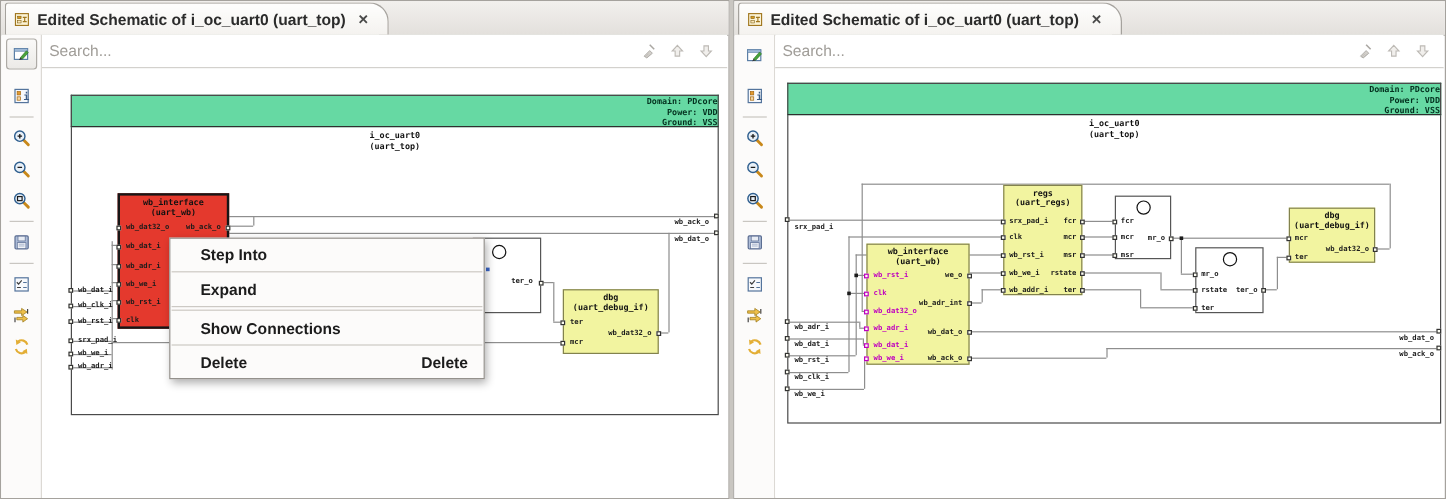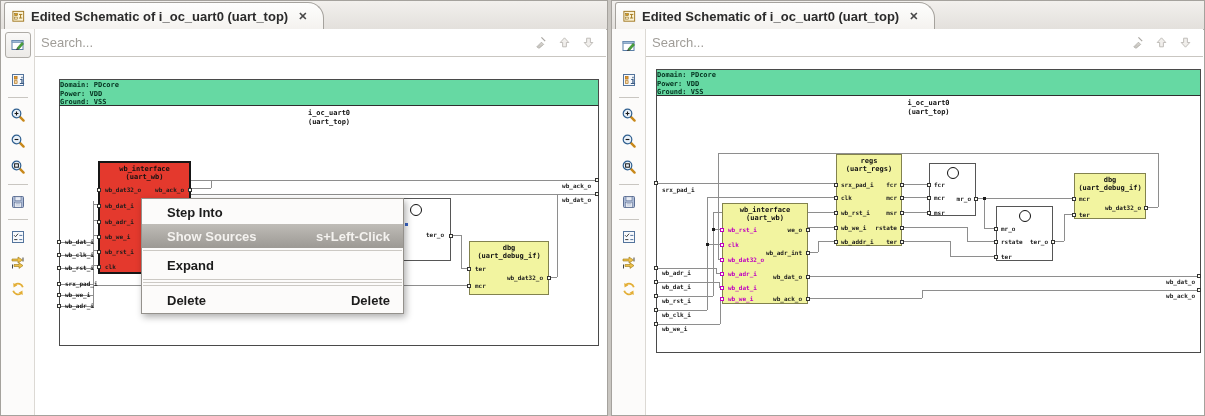--- a/index.html
+++ b/index.html
@@ -13,21 +13,21 @@
   .srow input{flex:1;border:none;outline:none;font-size:13px;color:#333;padding-left:6px;background:transparent;font-family:"Liberation Sans",sans-serif;}
   .srow input::placeholder{color:#A09D98;}
   .sicons{display:flex;align-items:center;gap:9px;padding-right:10px;}
   .tbar{position:absolute;left:0;top:28px;width:33px;bottom:0;background:#FCFBFA;border-right:1px solid #DCD9D4;}
   .tbtn{width:24px;height:24px;margin:2px auto 0;display:flex;align-items:center;justify-content:center;cursor:pointer;}
   .sebtn{border:1px solid #AEABA6;border-radius:3px;background:linear-gradient(#FAF9F8,#ECEAE7);margin-top:3px;}
   .tsep{width:20px;height:1px;background:#C9C6C1;margin:5px auto;}
   .canvas{position:absolute;left:34px;top:56px;right:1px;bottom:1px;background:#fff;}
   
   .srect{position:absolute;border:1px solid #4A4A4A;background:#fff;box-sizing:border-box;}
-  .banner{position:absolute;background:#66D9A3;border:1px solid #4A4A4A;border-bottom:1px solid #2F2F2F;text-align:left;font:bold 7px/8.5px "DejaVu Sans Mono",monospace;color:#03301E;box-sizing:border-box;padding-top:1px;}
+  .banner{position:absolute;background:#66D9A3;border:1px solid #4A4A4A;border-bottom:1px solid #2F2F2F;text-align:right;font:bold 7px/8.5px "DejaVu Sans Mono",monospace;color:#03301E;box-sizing:border-box;padding-top:1px;}
   .inst{position:absolute;text-align:center;font:bold 7px/8.5px "DejaVu Sans Mono",monospace;color:#111;}
   .sblk{position:absolute;box-sizing:border-box;background:#F2F4A0;border:1px solid #82824E;}
   .sblk.red{background:#E4392D;border:2px solid #161616;}
   .sblk.white{background:#fff;border:1px solid #565656;}
   .bt{font:bold 7px/8px "DejaVu Sans Mono",monospace;text-align:center;margin-top:2px;color:#111;}
   .pin{position:absolute;font:bold 6px/6px "DejaVu Sans Mono",monospace;color:#1C1C1C;white-space:nowrap;}
   .pin.m{color:#BF00BF;}
   .sq{position:absolute;width:4px;height:4px;background:#FCFCF2;border:1px solid #333;box-sizing:border-box;}
   .sq.m{border-color:#BF00BF;}
   .sq.l{left:-3px;} .sq.rr{right:-3px;}
@@ -286,31 +286,31 @@
   <div class="bsq" style="left:594px;top:177px;"></div>
     <div class="bpin ra" style="left:480px;top:182px;width:110px;">wb_ack_o</div>
   <div class="bsq" style="left:594px;top:191px;"></div>
     <div class="bpin ra" style="left:480px;top:196px;width:110px;">wb_dat_o</div>
 
   <div class="menu">
     <div class="mi">
         <span>Step Into</span>
         <span class="sc"></span>
       </div>
-    <div class="mi hl">
-        <span>Show Sources</span>
-        <span class="sc">s+Left-Click</span>
-      </div>
     <div class="msep"></div>
     <div class="mi">
         <span>Expand</span>
         <span class="sc"></span>
       </div>
     <div class="msep"></div>
     <div class="msep"></div>
+    <div class="mi">
+        <span>Show Connections</span>
+        <span class="sc"></span>
+      </div>
     <div class="msep"></div>
     <div class="mi">
         <span>Delete</span>
         <span class="sc">Delete</span>
       </div>
   </div>
 </div>
 
 <div class="panel" style="left:611px;width:594px;">
   <div class="tabbar">

